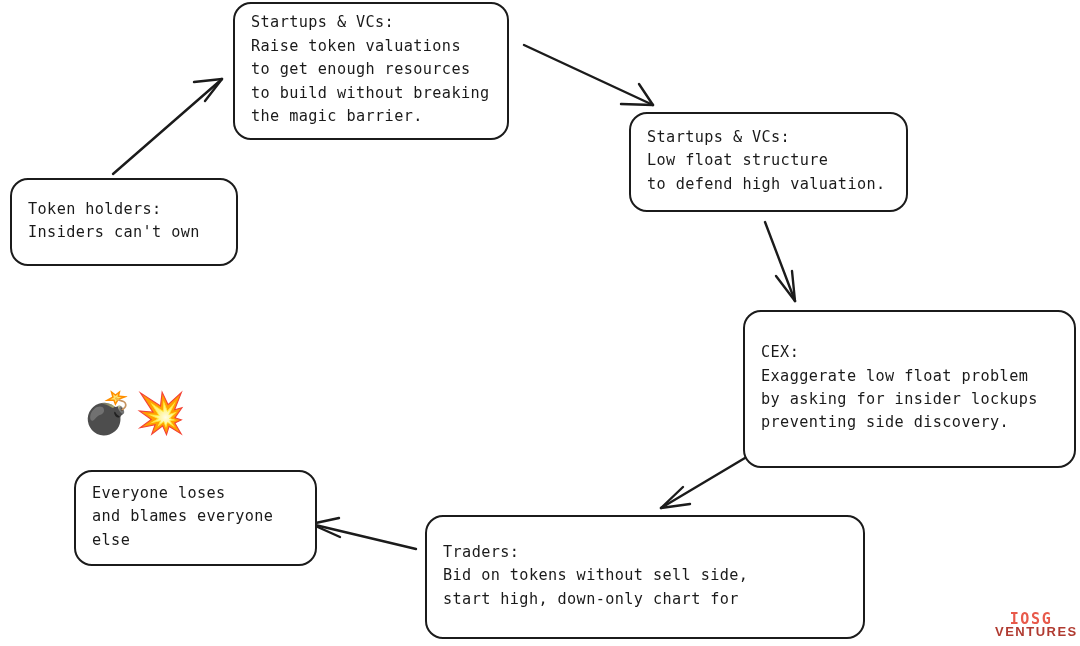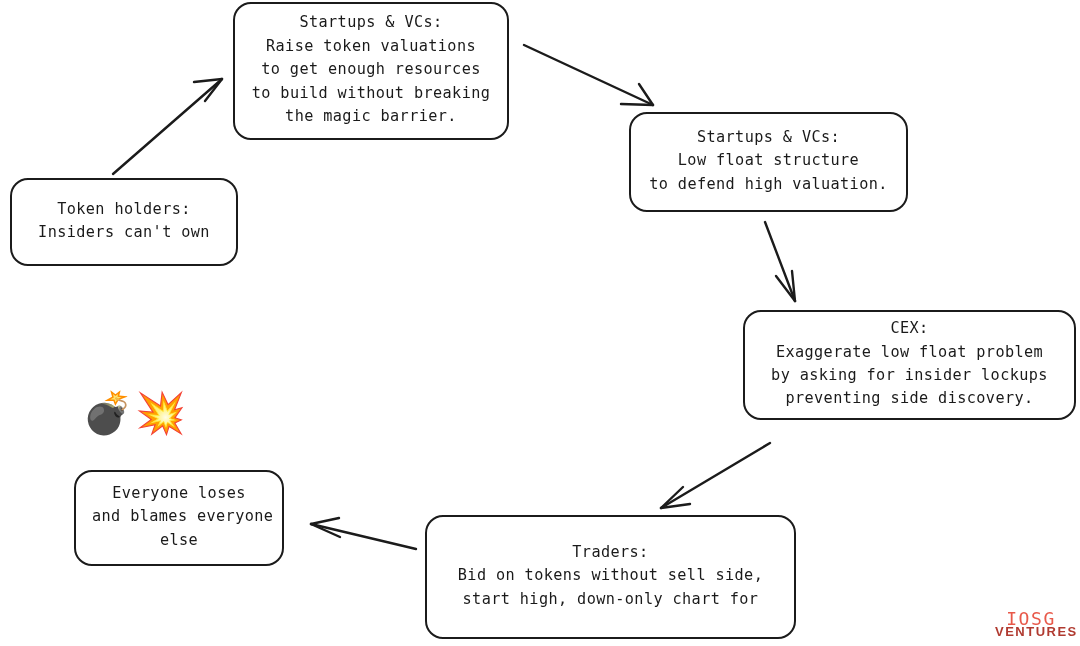--- a/index.html
+++ b/index.html
@@ -28,37 +28,36 @@
   .node {
     position: absolute;
     box-sizing: border-box;
     border: 2.2px solid #1b1b1b;
     border-radius: 18px;
     background: #ffffff;
     display: flex;
     flex-direction: column;
     justify-content: center;
     padding: 6px 16px 8px 16px;
-    text-align: center;
   }
   .node .line {
     font-family: "DejaVu Sans Mono", "Liberation Mono", monospace;
     font-size: 15.2px;
     line-height: 23.4px;
     letter-spacing: 0.4px;
     color: #1a1a1a;
     white-space: pre;
   }
   
   #node-token-holders { left: 10px;  top: 178px; width: 228px; height: 88px; }
   #node-startups-raise { left: 233px; top: 2px;   width: 276px; height: 138px; }
   #node-startups-lowfloat { left: 629px; top: 112px; width: 279px; height: 100px; }
-  #node-cex { left: 743px; top: 310px; width: 333px; height: 110px; }
-  #node-traders { left: 425px; top: 515px; width: 371px; height: 124px; }
-  #node-everyone-loses { left: 74px; top: 470px; width: 210px; height: 96px; }
+  #node-cex { left: 743px; top: 310px; width: 333px; height: 158px; }
+  #node-traders { left: 425px; top: 515px; width: 440px; height: 124px; }
+  #node-everyone-loses { left: 74px; top: 470px; width: 243px; height: 96px; }
 
   .emoji-group {
     position: absolute;
     left: 82px;
     top: 393px;
     font-size: 41px;
     line-height: 1;
     letter-spacing: 2px;
     user-select: none;
   }
@@ -67,22 +66,22 @@
   .logo {
     position: absolute;
     left: 995px;
     top: 612px;
     width: 72px;
     text-align: center;
     user-select: none;
   }
   .logo .logo-mark {
     font-family: "DejaVu Sans Mono", "Liberation Mono", monospace;
-    font-size: 18px;
-    font-weight: normal;
+    font-size: 15px;
+    font-weight: bold;
     letter-spacing: 1.6px;
     color: #e8594a;
     line-height: 14px;
   }
   .logo .logo-sub {
     font-family: Liberation Sans, sans-serif;
     font-size: 13px;
     font-weight: bold;
     letter-spacing: 1.5px;
     color: #b03a30;

